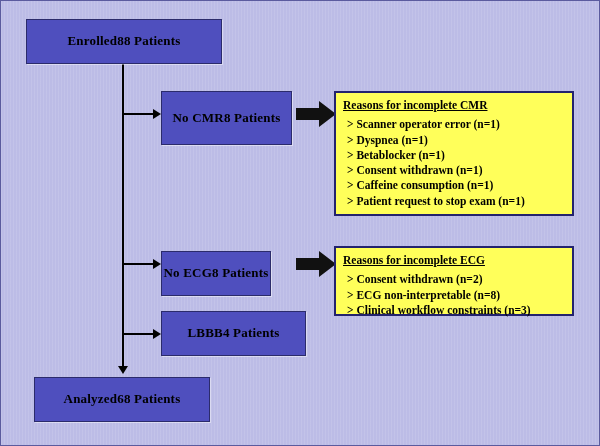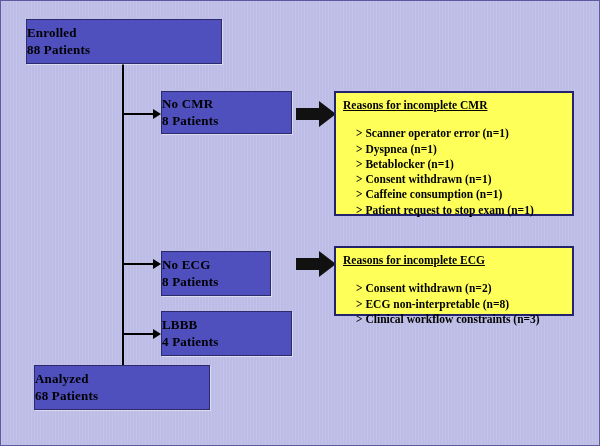--- a/index.html
+++ b/index.html
@@ -32,21 +32,22 @@
     z-index: 0;
   }
 
   .node {
     position: absolute;
     background: #4f4fbe;
     border: 1px solid #2b2b6b;
     box-shadow: 1px 1px 0 rgba(255,255,255,0.45);
     box-sizing: border-box;
     display: flex;
-    flex-direction: column;
+    flex-direction: row;
+    align-items: center;
     justify-content: center;
     color: #000000;
     font-weight: bold;
     letter-spacing: 0.2px;
     z-index: 3;
   }
   .node .l1 { font-size: 13px; line-height: 1.25; }
   .node .l2 { font-size: 13px; line-height: 1.25; }
 
   .reasons {
@@ -61,21 +62,21 @@
     line-height: 1.33;
     z-index: 3;
   }
   .reasons .rtitle {
     text-decoration: underline;
     margin-bottom: 1px;
     white-space: nowrap;
   }
   .reasons ul {
     list-style: none;
-    margin: 13px;
+    margin: 4px;
     padding: 0;
   }
   .reasons li {
     white-space: nowrap;
   }
   .reasons li::before {
     content: "> ";
   }
 
   
@@ -129,36 +130,36 @@
   <div class="arrowhead-right" style="left:152px; top:258px;"></div>
 
   <div class="hline" style="left:121px; top:332px; width:35px;"></div>
   <div class="arrowhead-right" style="left:152px; top:328px;"></div>
 
   <div class="node" style="left:25px; top:18px; width:196px; height:45px;">
     <div class="l1">Enrolled</div>
     <div class="l2">88 Patients</div>
   </div>
 
-  <div class="node" style="left:160px; top:90px; width:131px; height:43px;">
+  <div class="node" style="left:160px; top:90px; width:131px; height:54px;">
     <div class="l1">No CMR</div>
     <div class="l2">8 Patients</div>
   </div>
 
   <div class="node" style="left:160px; top:240px; width:110px; height:45px;margin-top:10px;">
     <div class="l1">No ECG</div>
     <div class="l2">8 Patients</div>
   </div>
 
-  <div class="node" style="left:160px; top:310px; width:131px; height:45px;font-family:Liberation Serif, serif;">
+  <div class="node" style="left:160px; top:310px; width:145px; height:45px;font-family:Liberation Serif, serif;">
     <div class="l1">LBBB</div>
     <div class="l2">4 Patients</div>
   </div>
 
-  <div class="node" style="left:33px; top:364px; width:176px; height:45px;">
+  <div class="node" style="left:33px; top:376px; width:176px; height:45px;">
     <div class="l1">Analyzed</div>
     <div class="l2">68 Patients</div>
   </div>
 
   <svg class="blockarrow" style="left:295px; top:100px;" width="40" height="26" viewBox="0 0 40 26">
     <polygon points="0,7 23,7 23,0 40,13 23,26 23,19 0,19" fill="#111111"></polygon>
   </svg>
 
   <svg class="blockarrow" style="left:295px; top:250px;" width="40" height="26" viewBox="0 0 40 26">
     <polygon points="0,7 23,7 23,0 40,13 23,26 23,19 0,19" fill="#111111"></polygon>

